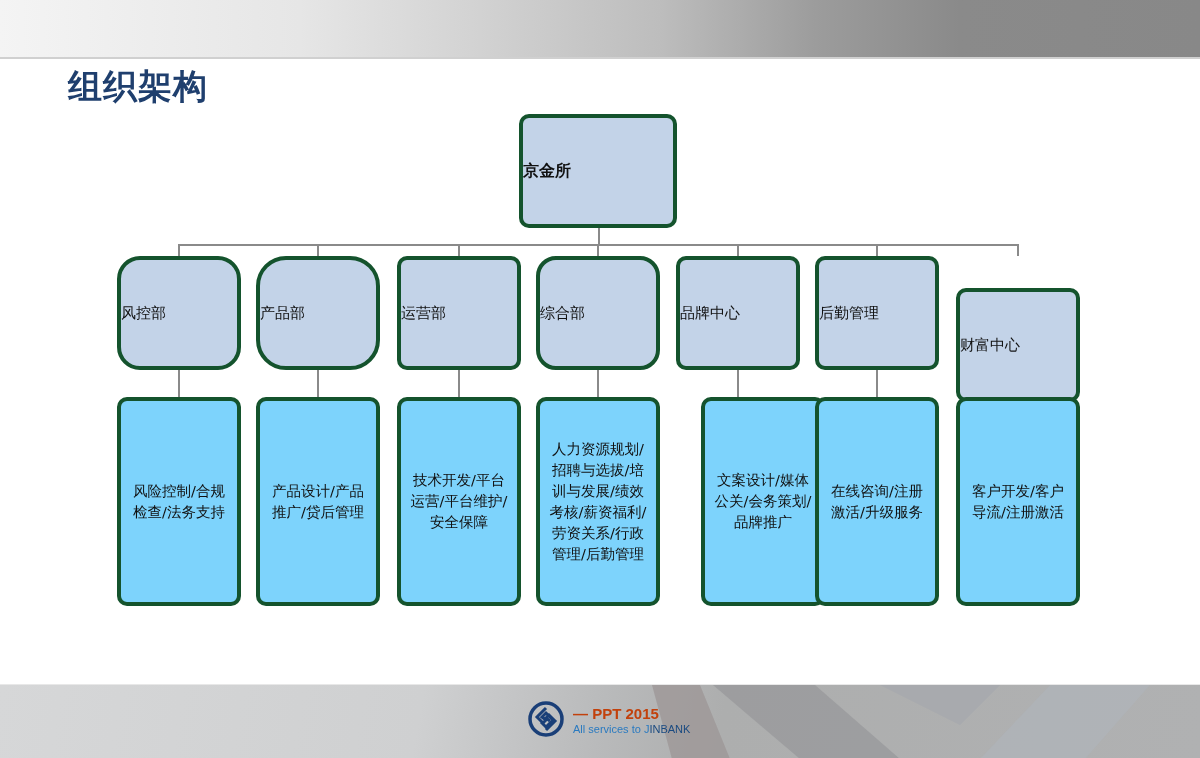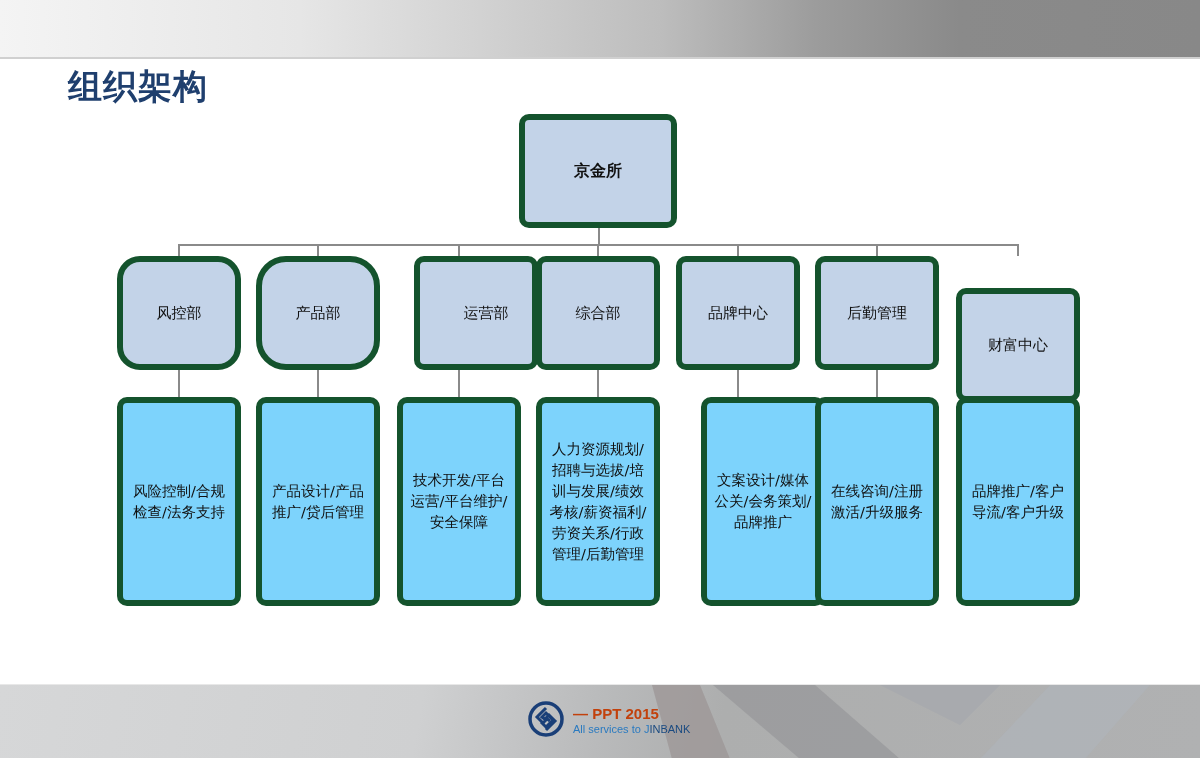--- a/index.html
+++ b/index.html
@@ -1,21 +1,21 @@
 <!DOCTYPE html>
 <html><head>
 <meta charset="utf-8">
 <style>
   html,body{margin:0;padding:0;}
   body{width:1200px;height:758px;position:relative;overflow:hidden;background:#ffffff;font-family:"DejaVu Sans","Liberation Sans",sans-serif;}
   .topbar{position:absolute;left:0;top:0;width:1200px;height:57px;
     background:linear-gradient(90deg,#f4f4f4 0%,#e6e6e6 25%,#d2d2d2 40%,#bdbdbd 55%,#9c9c9c 68%,#8a8a8a 80%,#888888 100%);
     border-bottom:2px solid #d0d0d0;}
   .title{position:absolute;left:68px;top:64px;font-size:34px;font-weight:bold;color:#1f3f6e;letter-spacing:1px;line-height:44px;}
-  .box{position:absolute;box-sizing:border-box;border:6px solid #14532d;border-radius:10px;display:flex;align-items:center;justify-content:center;text-align:center;color:#111;}
+  .box{position:absolute;box-sizing:border-box;border:4px solid #14532d;border-radius:10px;display:flex;align-items:center;justify-content:flex-start;text-align:center;color:#111;}
   .root{left:519px;top:114px;width:158px;height:114px;background:#c3d3e8;font-weight:bold;font-size:16px;}
   .dept{top:256px;width:124px;height:114px;background:#c3d3e8;font-size:15px;}
   .detail{top:397px;width:124px;height:209px;background:#7dd3fc;font-size:14.5px;line-height:21px;padding:0 6px;}
   .line{position:absolute;background:#8a8a8a;}
   .footer{position:absolute;left:0;top:684px;width:1200px;height:74px;overflow:hidden;
     background:linear-gradient(100deg,#d6d7d8 0%,#cfd0d1 35%,#b9babb 50%,#adaeae 60%,#b0b1b2 100%);
     border-top:1px solid #e8e8e8;}
   .logo{position:absolute;left:528px;top:701px;width:36px;height:36px;}
   .ppt{position:absolute;left:573px;top:706px;font-size:15px;font-weight:bold;color:#c2410c;line-height:16px;font-family:"Liberation Sans",sans-serif;}
   .tagline{position:absolute;left:573px;top:722px;font-size:11px;color:#2a7ac0;line-height:14px;font-family:"Liberation Sans",sans-serif;}
@@ -51,24 +51,24 @@
   <div class="line" style="left:737px;top:370px;width:2px;height:27px;"></div>
   <div class="line" style="left:876px;top:370px;width:2px;height:27px;"></div>
   <div class="line" style="left:1017px;top:370px;width:2px;height:27px;"></div>
 
   <div class="box dept" style="left:117px;border-radius:23px;">
       <span>风控部</span>
     </div>
   <div class="box dept" style="left:256px;border-radius:30px;">
       <span>产品部</span>
     </div>
-  <div class="box dept" style="left:414px;padding-left:20px;">
+  <div class="box dept" style="left:397px;">
       <span>运营部</span>
     </div>
-  <div class="box dept" style="left:536px;">
+  <div class="box dept" style="left:536px;border-radius:20px;">
       <span>综合部</span>
     </div>
   <div class="box dept" style="left:676px;">
       <span>品牌中心</span>
     </div>
   <div class="box dept" style="left:815px;">
       <span>后勤管理</span>
     </div>
   <div class="box dept" style="left:956px;margin-top:32px;">
       <span>财富中心</span>
@@ -86,21 +86,21 @@
   <div class="box detail" style="left:536px;">
       <span>人力资源规划/招聘与选拔/培训与发展/绩效考核/薪资福利/劳资关系/行政管理/后勤管理</span>
     </div>
   <div class="box detail" style="left:701px;">
       <span>文案设计/媒体公关/会务策划/品牌推广</span>
     </div>
   <div class="box detail" style="left:815px;">
       <span>在线咨询/注册激活/升级服务</span>
     </div>
   <div class="box detail" style="left:956px;">
-      <span>品牌推广/客户导流/客户升级</span>
+      <span>客户开发/客户导流/注册激活</span>
     </div>
 </div>
 
 <div class="footer">
   <svg width="1200" height="74" style="position:absolute;left:0;top:0;">
     <polygon points="652,0 700,0 730,74 672,74" fill="#9c9696" opacity="0.75"></polygon>
     <polygon points="713,0 815,0 900,74 800,74" fill="#8f8f93" opacity="0.55"></polygon>
     <polygon points="880,0 1000,0 960,40" fill="#a3a7ae" opacity="0.6"></polygon>
     <polygon points="1050,0 1150,0 1085,74 980,74" fill="#b0b6bd" opacity="0.5"></polygon>
   </svg>

